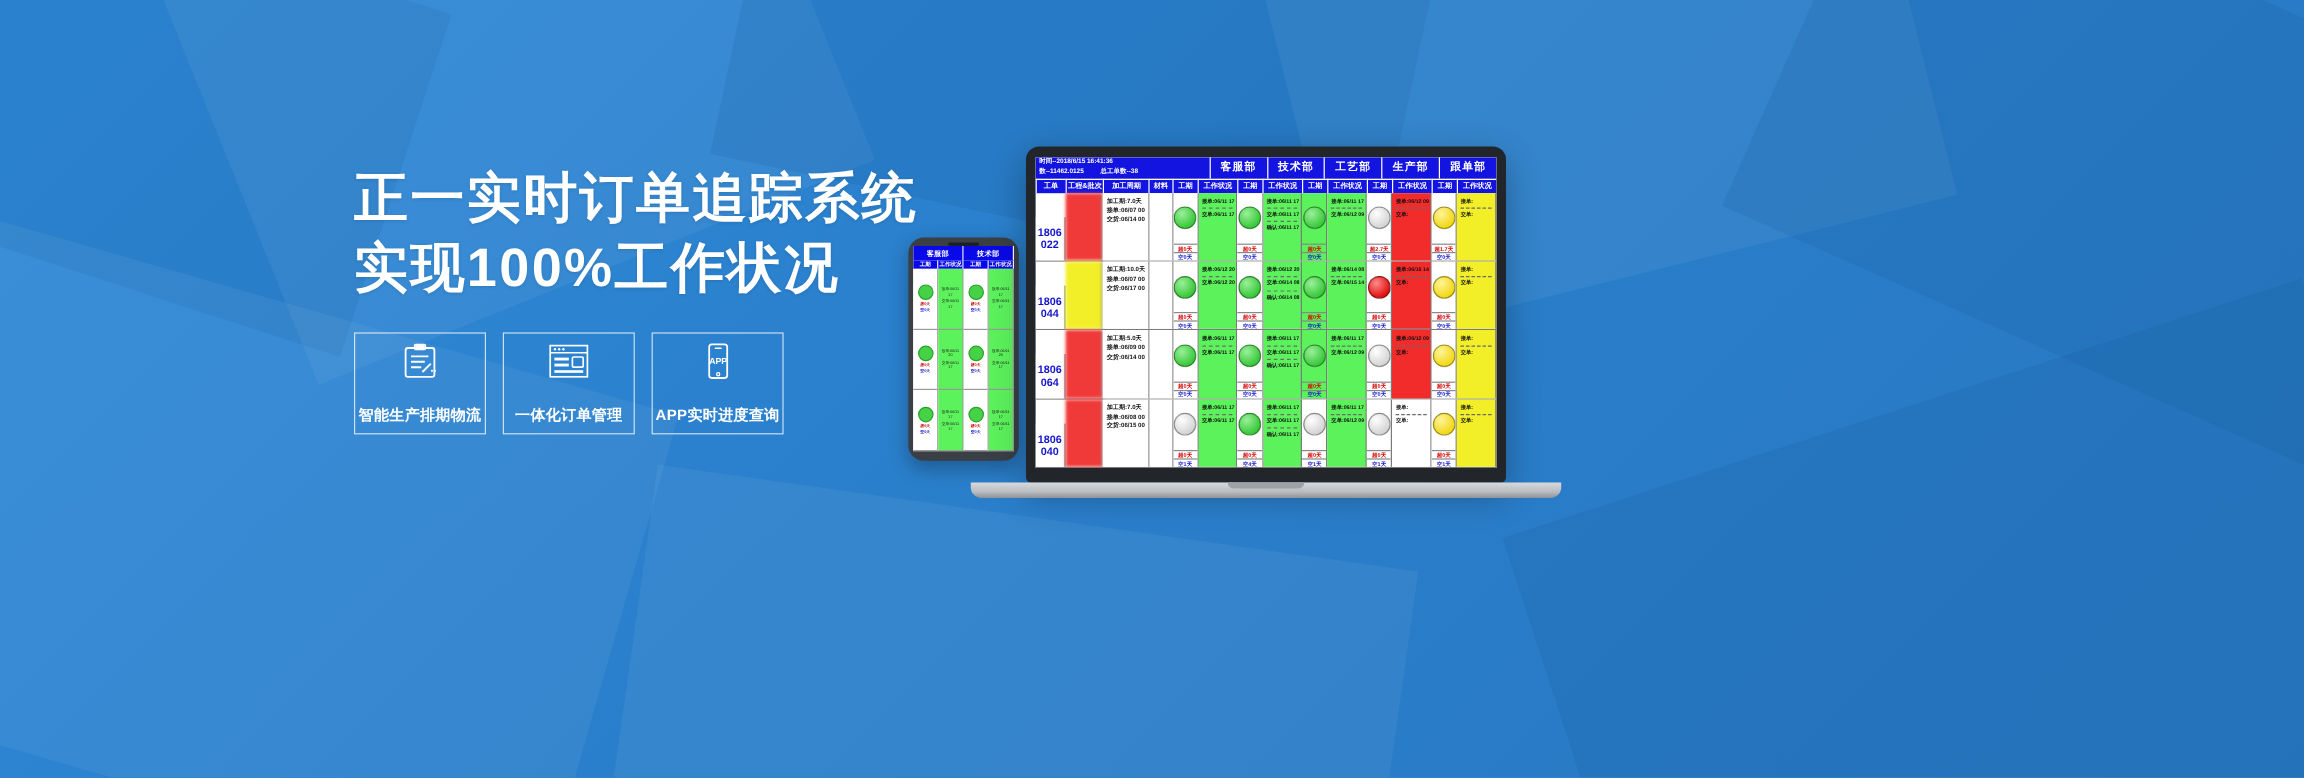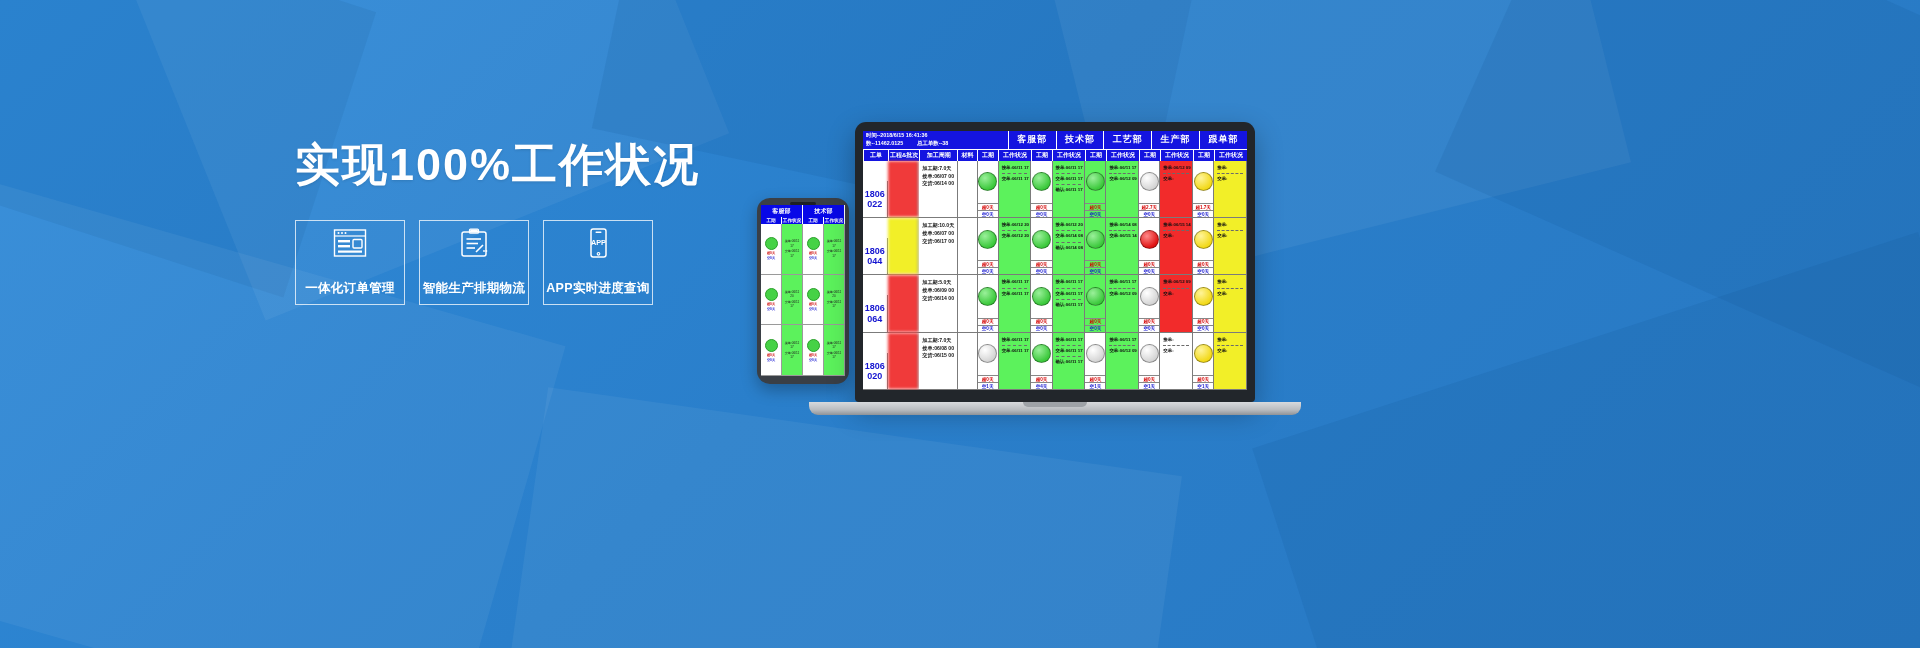--- a/index.html
+++ b/index.html
@@ -201,52 +201,53 @@
   <div class="poly dark" style="left:-80px;top:-60px;width:420px;height:300px;transform:rotate(18deg);"></div>
   <div class="poly light" style="left:180px;top:-120px;width:500px;height:360px;transform:rotate(-22deg);"></div>
   <div class="poly dark" style="left:620px;top:-140px;width:560px;height:330px;transform:rotate(12deg);"></div>
   <div class="poly light" style="left:1080px;top:-90px;width:520px;height:320px;transform:rotate(-14deg);"></div>
   <div class="poly dark" style="left:1480px;top:-40px;width:560px;height:340px;transform:rotate(24deg);"></div>
   <div class="poly light" style="left:-120px;top:250px;width:640px;height:420px;transform:rotate(16deg);"></div>
   <div class="poly dark" style="left:1300px;top:330px;width:700px;height:420px;transform:rotate(-18deg);"></div>
   <div class="poly light" style="left:520px;top:430px;width:640px;height:360px;transform:rotate(8deg);"></div>
 
   <div id="copy">
+    <div class="headline">正一实时订单追踪系统</div>
     <div class="headline">实现100%工作状况</div>
 
     <div id="features">
+
+      <div class="feature">
+        <svg class="fi" viewBox="0 0 34 30">
+          <path d="M7 4 h20 a2 2 0 0 1 2 2 v20 a2 2 0 0 1 -2 2 h-20 a2 2 0 0 1 -2 -2 v-20 a2 2 0 0 1 2 -2 z" fill="none" stroke="#fff" stroke-width="1.5"></path>
+          <path d="M13 4 v-1 a1.5 1.5 0 0 1 1.5 -1.5 h5 a1.5 1.5 0 0 1 1.5 1.5 v1 z" fill="#fff"></path>
+          <rect x="12.5" y="1.2" width="9" height="4" fill="none" stroke="#fff" stroke-width="1.3" rx="1"></rect>
+          <line x1="9.5" y1="11" x2="24" y2="11" stroke="#fff" stroke-width="1.6"></line>
+          <line x1="9.5" y1="15.5" x2="21" y2="15.5" stroke="#fff" stroke-width="1.6"></line>
+          <line x1="9.5" y1="20" x2="18" y2="20" stroke="#fff" stroke-width="1.6"></line>
+          <path d="M19 24 l7 -7" stroke="#fff" stroke-width="1.6" fill="none"></path>
+          <circle cx="27" cy="23" r=".9" fill="#fff"></circle>
+            <circle cx="29.4" cy="23" r=".9" fill="#fff"></circle>
+        </svg>
+        <span class="flabel">智能生产排期物流</span>
+      </div>
 
       <div class="feature">
         <svg class="fi" viewBox="0 0 34 30">
           <rect x="1.5" y="2" width="31" height="26" fill="none" stroke="#fff" stroke-width="1.4"></rect>
           <line x1="1.5" y1="8" x2="32.5" y2="8" stroke="#fff" stroke-width="1.2"></line>
           <circle cx="5.5" cy="5" r="1" fill="#fff"></circle>
             <circle cx="9" cy="5" r="1" fill="#fff"></circle>
             <circle cx="12.5" cy="5" r="1" fill="#fff"></circle>
           <rect x="5" y="12" width="12" height="2.4" fill="#fff"></rect>
           <rect x="5" y="17" width="12" height="2.4" fill="#fff"></rect>
           <rect x="20" y="11.5" width="9" height="8.5" fill="none" stroke="#fff" stroke-width="1.4" rx="1"></rect>
           <rect x="5" y="22.5" width="24" height="2.2" fill="#fff"></rect>
         </svg>
         <span class="flabel">一体化订单管理</span>
-      </div>
-
-      <div class="feature">
-        <svg class="fi" viewBox="0 0 34 30">
-          <path d="M7 4 h20 a2 2 0 0 1 2 2 v20 a2 2 0 0 1 -2 2 h-20 a2 2 0 0 1 -2 -2 v-20 a2 2 0 0 1 2 -2 z" fill="none" stroke="#fff" stroke-width="1.5"></path>
-          <path d="M13 4 v-1 a1.5 1.5 0 0 1 1.5 -1.5 h5 a1.5 1.5 0 0 1 1.5 1.5 v1 z" fill="#fff"></path>
-          <rect x="12.5" y="1.2" width="9" height="4" fill="none" stroke="#fff" stroke-width="1.3" rx="1"></rect>
-          <line x1="9.5" y1="11" x2="24" y2="11" stroke="#fff" stroke-width="1.6"></line>
-          <line x1="9.5" y1="15.5" x2="21" y2="15.5" stroke="#fff" stroke-width="1.6"></line>
-          <line x1="9.5" y1="20" x2="18" y2="20" stroke="#fff" stroke-width="1.6"></line>
-          <path d="M19 24 l7 -7" stroke="#fff" stroke-width="1.6" fill="none"></path>
-          <circle cx="27" cy="23" r=".9" fill="#fff"></circle>
-            <circle cx="29.4" cy="23" r=".9" fill="#fff"></circle>
-        </svg>
-        <span class="flabel">智能生产排期物流</span>
       </div>
 
       <div class="feature">
         <svg class="fi" viewBox="0 0 34 30">
           <rect x="10" y="1" width="15" height="28" rx="2.2" fill="none" stroke="#fff" stroke-width="1.5"></rect>
           <rect x="14.5" y="3.6" width="6" height="1.3" fill="#fff" rx=".6"></rect>
           <circle cx="17.5" cy="25.8" r="1.3" fill="none" stroke="#fff" stroke-width="1.1"></circle>
           <text x="17.5" y="17" text-anchor="middle" fill="#fff" font-size="7.3" font-weight="bold" font-family="'Liberation Sans',sans-serif">APP</text>
         </svg>
         <span class="flabel">APP实时进度查询</span>
@@ -623,21 +624,21 @@
                 <div class="notes">
                   <div>接单:</div>
                   <div class="sep"></div>
                   <div>交单:</div>
                 </div>
               </div>
             </div>
             <div class="drow">
               <div class="cell c-wo">
                 <span>1806</span>
-                <span>020</span>
+                <span>040</span>
               </div>
               <div class="cell c-proj blur" style="background:#f03a3a"></div>
               <div class="cell c-cyc">
                 <div>加工期:7.0天</div>
                 <div>接单:06/08 00</div>
                 <div>交货:06/15 00</div>
               </div>
               <div class="cell c-mat"></div>
               <div class="cell c-dur bg-white">
                 <div class="dot-wrap">

